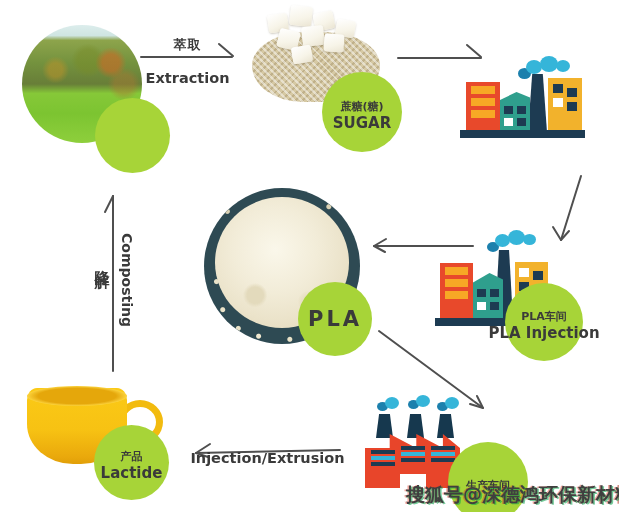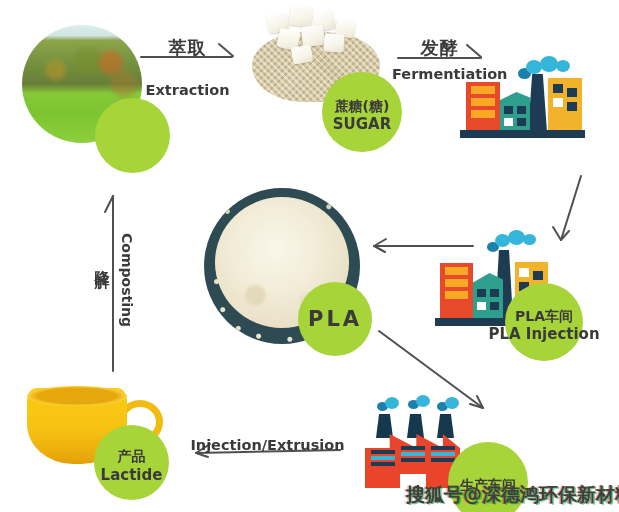--- a/index.html
+++ b/index.html
@@ -6,21 +6,21 @@
   #canvas{
     position:relative;width:619px;height:512px;background:#ffffff;overflow:hidden;
     font-family:"DejaVu Sans","Liberation Sans",sans-serif;color:#3a3a3a;
   }
   
   .gcircle{
     position:absolute;border-radius:50%;background:#a7d438;
     display:flex;flex-direction:column;align-items:center;justify-content:center;
     text-align:center;line-height:1.25;z-index:6;
   }
-  .gcircle .zh{font-size:14px;font-weight:700;white-space:nowrap;margin-top:8px;}
+  .gcircle .zh{font-size:11px;font-weight:700;white-space:nowrap;margin-top:8px;}
   .gcircle .en{font-size:15px;font-weight:700;white-space:nowrap;}
   
   .photo{position:absolute;border-radius:50%;overflow:hidden;z-index:3;}
   #trees-photo{
     left:22px;top:25px;width:120px;height:118px;
     background:
       radial-gradient(circle at 74% 32%, rgba(198,108,38,.65) 0 7%, rgba(198,108,38,0) 13%),
       radial-gradient(circle at 28% 38%, rgba(186,146,42,.55) 0 6%, rgba(186,146,42,0) 12%),
       radial-gradient(circle at 55% 30%, rgba(120,140,40,.5) 0 10%, rgba(120,140,40,0) 16%),
       radial-gradient(circle at 85% 50%, rgba(170,120,50,.45) 0 8%, rgba(170,120,50,0) 14%),
@@ -94,21 +94,21 @@
     position:absolute;left:2px;top:2px;width:100px;height:76px;
     background:linear-gradient(180deg,#fbca16 0%,#f7c213 55%,#eaa90c 90%,#e19f08 100%);
     border-radius:10px 10px 46px 46px / 12px 12px 40px 40px;
   }
   #cup .rim{
     position:absolute;left:2px;top:0px;width:100px;height:20px;border-radius:50%;
     background:radial-gradient(ellipse at 50% 50%, #e5a70b 0 55%, #fbd23c 70%, #f7c213 100%);
   }
   
   .steplabel{position:absolute;text-align:center;z-index:4;}
-  .steplabel .zh{font-size:18px;font-weight:700;letter-spacing:1px;}
+  .steplabel .zh{font-size:13px;font-weight:700;letter-spacing:1px;}
   .steplabel .en{font-size:14.5px;font-weight:700;}
   #composting-zh{
     position:absolute;left:92px;top:258px;writing-mode:vertical-rl;
     font-size:15px;font-weight:700;letter-spacing:4px;z-index:4;
   }
   #composting-en{
     position:absolute;left:80px;top:272px;width:94px;height:16px;
     transform:rotate(90deg);transform-origin:center;
     font-size:14px;font-weight:700;text-align:center;z-index:4;white-space:nowrap;
   }
@@ -150,44 +150,40 @@
       <path d="M113,371 V196"></path>
       <path d="M113,196 L105,212"></path>
     </g>
   </svg>
 
   <div id="trees-photo" class="photo"></div>
   <div class="gcircle" style="left:95px;top:98px;width:75px;height:75px;"></div>
 
   <div class="steplabel" style="left:140px;top:36px;width:95px;">
     <div class="zh">萃取</div>
-    <div class="en" style="margin-top:22px;">Extraction</div>
+    <div class="en" style="margin-top:16px;">Extraction</div>
   </div>
 
   <div id="sugar-photo">
     <div class="bag"></div>
     <div class="cube" style="left:18px;top:12px;width:20px;height:18px;transform:rotate(-8deg);"></div>
     <div class="cube" style="left:40px;top:4px;width:22px;height:20px;transform:rotate(6deg);"></div>
     <div class="cube" style="left:64px;top:10px;width:20px;height:18px;transform:rotate(-12deg);"></div>
     <div class="cube" style="left:86px;top:18px;width:19px;height:17px;transform:rotate(10deg);"></div>
     <div class="cube" style="left:28px;top:28px;width:21px;height:19px;transform:rotate(14deg);"></div>
     <div class="cube" style="left:52px;top:24px;width:22px;height:20px;transform:rotate(-6deg);"></div>
     <div class="cube" style="left:74px;top:32px;width:20px;height:18px;transform:rotate(4deg);"></div>
     <div class="cube" style="left:42px;top:44px;width:20px;height:17px;transform:rotate(-10deg);"></div>
   </div>
 
   <div class="gcircle" style="left:322px;top:72px;width:80px;height:80px;">
     <div class="zh">蔗糖(糖)</div>
     <div class="en">SUGAR</div>
   </div>
 
-  <div class="steplabel" style="left:392px;top:36px;width:95px;">
-    <div class="zh">发酵</div>
-    <div class="en" style="margin-top:6px;">Fermentiation</div>
-  </div>
 
   <div class="cityfactory" style="left:460px;top:58px;width:125px;height:88px;">
     <div class="cloud dark" style="left:58px;top:10px;width:13px;height:11px;"></div>
     <div class="cloud" style="left:66px;top:2px;width:16px;height:14px;"></div>
     <div class="cloud" style="left:80px;top:-2px;width:18px;height:16px;"></div>
     <div class="cloud" style="left:96px;top:2px;width:14px;height:12px;"></div>
     <div class="cf-chimney" style="left:68px;top:16px;width:19px;height:58px;"></div>
     <div class="cf-red" style="left:6px;top:24px;width:34px;height:50px;">
       <div class="win"></div>
       <div class="win"></div>
@@ -273,21 +269,21 @@
     <div class="stripe" style="left:68px;top:58px;background:#35b5d9;"></div>
     <div class="stripe" style="left:68px;top:64px;background:#1d3b52;"></div>
     <div class="door"></div>
   </div>
 
   <div class="gcircle" style="left:448px;top:442px;width:80px;height:80px;">
     <div class="zh">生产车间</div>
   </div>
 
   <div class="steplabel" style="left:190px;top:430px;width:155px;">
-    <div class="en" style="margin-top:7px;">Injection/Extrusion</div>
+    <div class="en" style="margin-top:20px;">Injection/Extrusion</div>
   </div>
 
   <div id="cup">
     <div class="handle"></div>
     <div class="body"></div>
     <div class="rim"></div>
   </div>
 
   <div class="gcircle" style="left:94px;top:425px;width:75px;height:75px;">
     <div class="zh">产品</div>

